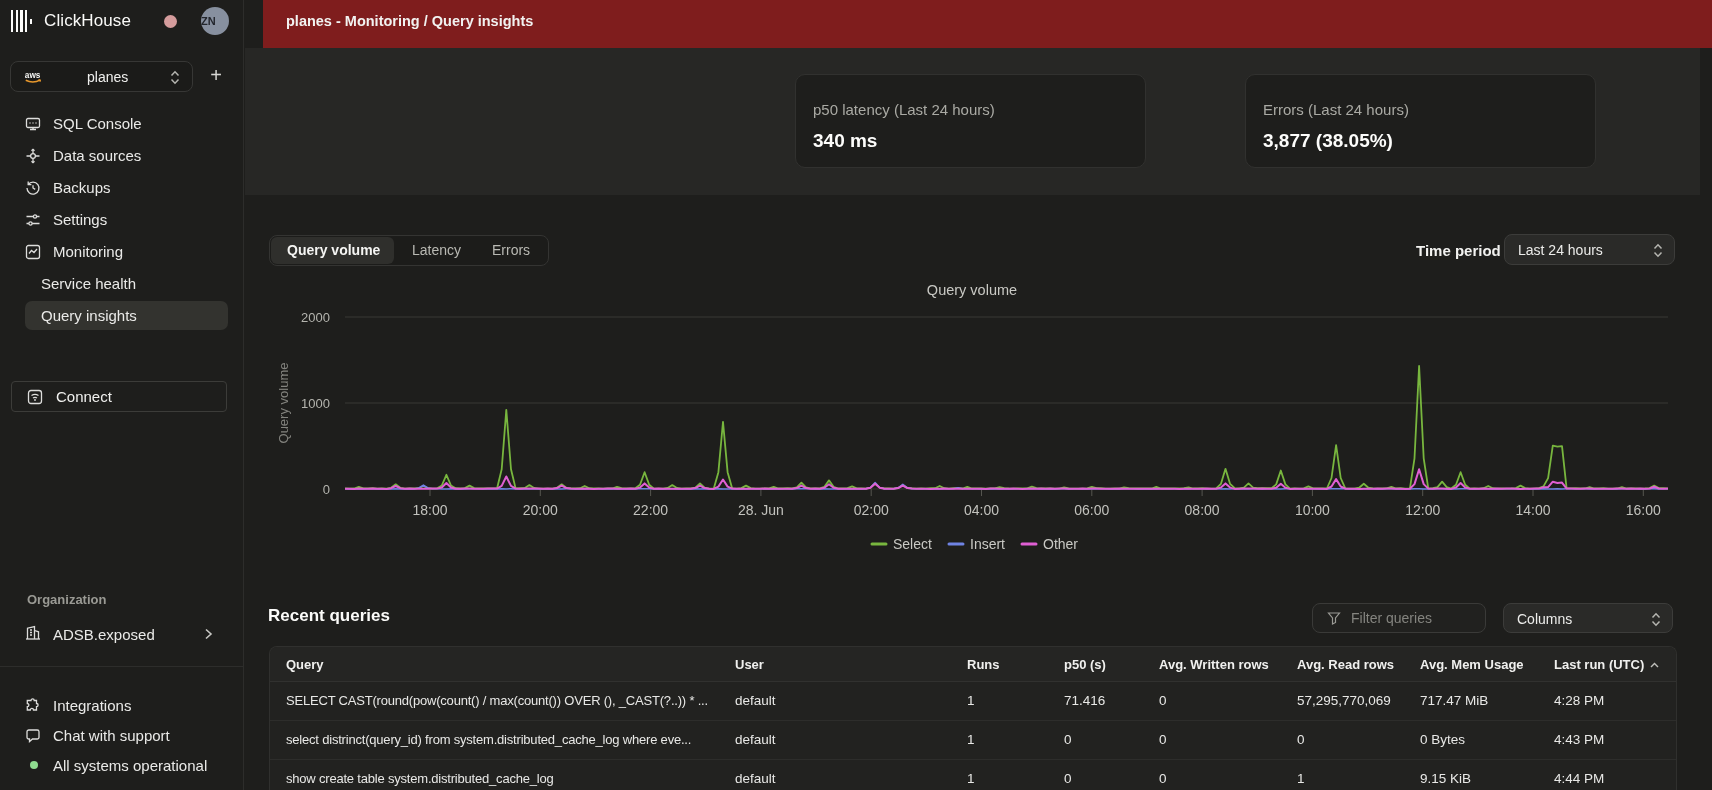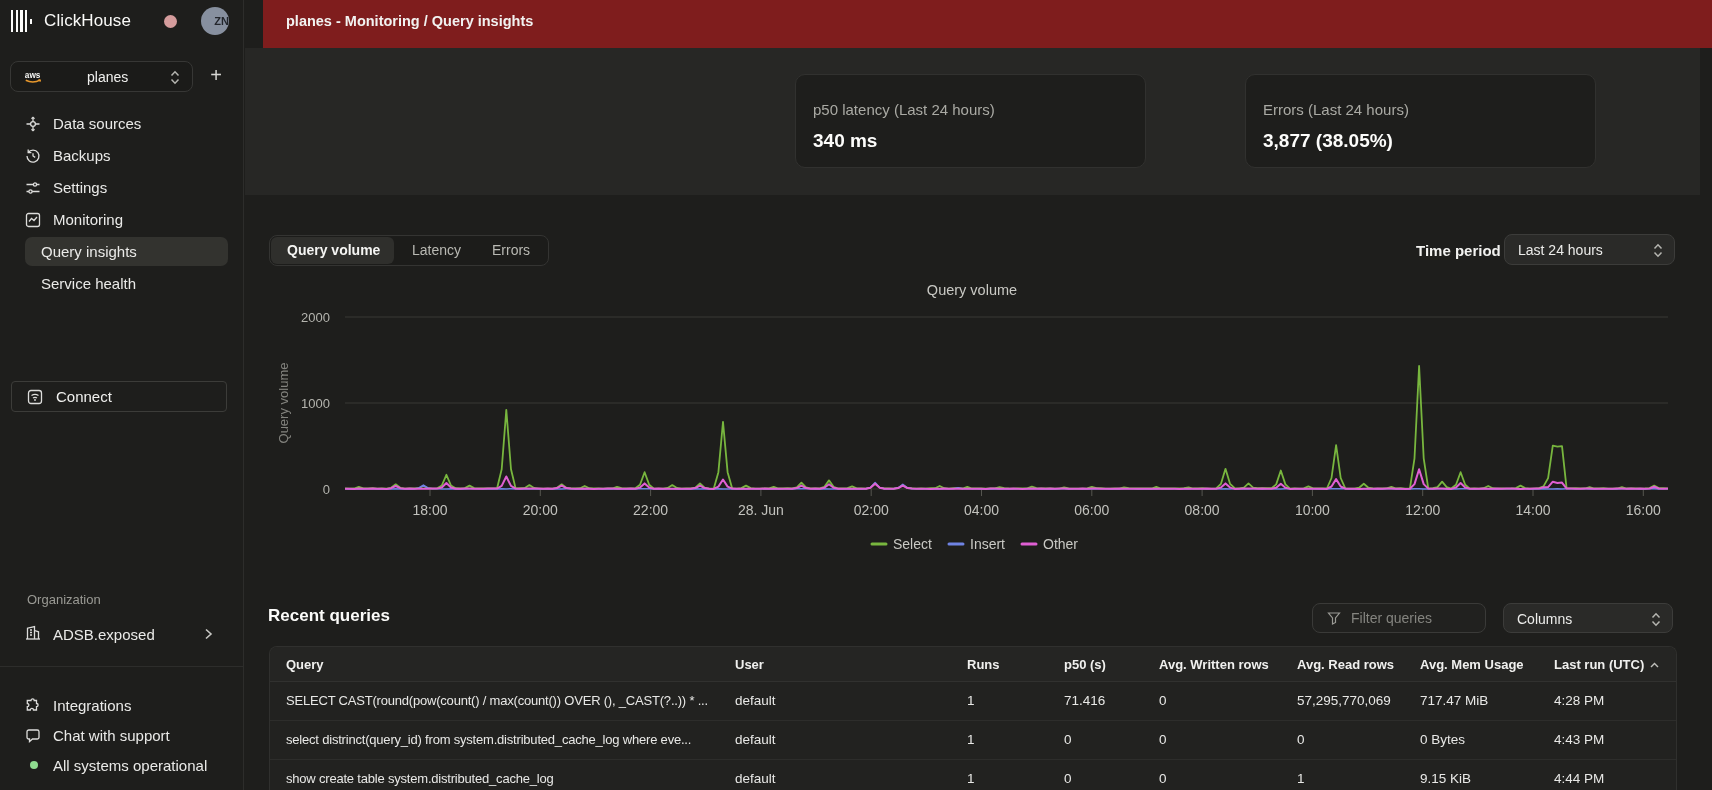--- a/index.html
+++ b/index.html
@@ -7,40 +7,40 @@
 body { background:#1e1e1c; font-family:"Liberation Sans", sans-serif; color:#ebebe9; position:relative; }
 .abs { position:absolute; }
 
 
 #sidebar { position:absolute; left:0; top:0; width:244px; height:790px; background:#1e1e1c; border-right:1px solid #2d2d2b; }
 .logo-bars { position:absolute; left:11px; top:10px; width:22px; height:22px; }
 .logo-bars .b { position:absolute; top:0; width:2.4px; height:22px; background:#fcfcfa; }
 .logo-bars .s { position:absolute; width:2.4px; height:5px; top:8.5px; background:#fcfcfa; }
 .logo-text { position:absolute; left:44px; top:11px; font-size:17px; font-weight:500; color:#fafaf8; letter-spacing:.1px; }
 .pink-dot { position:absolute; left:164px; top:15px; width:13px; height:13px; border-radius:50%; background:#d59c9c; }
-.avatar { position:absolute; left:201px; top:7px; width:28px; height:28px; border-radius:50%; background:#87909f; color:#23262c; font-size:11px; font-weight:bold; text-align:right; line-height:28px; }
+.avatar { position:absolute; left:201px; top:7px; width:28px; height:28px; border-radius:50%; background:#87909f; color:#23262c; font-size:11px; font-weight:bold; text-align:left; line-height:28px; }
 
 #svc-select { position:absolute; left:10px; top:61px; width:183px; height:31px; background:#1b1b19; border:1px solid #373735; border-radius:8px; }
 #svc-select .aws { position:absolute; left:12px; top:8px; width:22px; height:15px; }
 #svc-select .name { position:absolute; left:53px; top:7px; font-size:14px; color:#f0f0ee;margin-left:23px; }
 .updown { color:#b5b5b0; }
 #svc-select .updown { position:absolute; right:12px; top:8px; }
 #plus-btn { position:absolute; left:206px; top:66px; width:20px; height:20px; color:#d8d8d4; font-size:20px; line-height:19px; text-align:center; font-weight:300; }
 
 .menu { position:absolute; left:0; top:108px; width:245px; }
 .mi { position:relative; height:32px; }
 .mi .ic { position:absolute; left:25px; top:8px; width:16px; height:16px; }
 .mi .lb { position:absolute; left:53px; top:7px; font-size:15px; color:#eaeae8; }
 .mi .lb2 { position:absolute; left:41px; top:7px; font-size:15px; color:#eaeae8; }
 .hl { position:absolute; left:25px; right:17px; top:1px; bottom:2px; background:#33332f; border-radius:7px; }
 
 #connect { position:absolute; left:11px; top:381px; width:216px; height:31px; border:1px solid #3c3c39; border-radius:4px; }
 #connect .lb { position:absolute; left:44px; top:6px; font-size:15px; color:#f0f0ee; }
 
-.org-label { position:absolute; left:27px; top:592px; font-size:13px; font-weight:normal; color:#9a9a94; }
+.org-label { position:absolute; left:27px; top:592px; font-size:13px; font-weight:bold; color:#9a9a94; }
 .org-row { position:absolute; left:0px; top:622px; width:245px; height:26px; }
 .org-row .lb { position:absolute; left:53px; top:4px; font-size:15px; color:#eaeae8; }
 .side-div { position:absolute; left:0; top:666px; width:244px; height:1px; background:#2d2d2b; }
 .bot-menu { position:absolute; left:0; top:690px; width:245px; }
 
 
 #topbar { position:absolute; left:263px; top:0; width:1466px; height:48px; background:#7f1d1d; }
 #topbar .title { position:absolute; left:23px; top:13px; font-size:14.5px; font-weight:bold; color:#f2f2f0; }
 
 
@@ -100,20 +100,30 @@
     <div class="name">planes</div>
     <svg class="updown" width="10" height="15" viewBox="0 0 10 15">
         <path d="M1.5 5.5 L5 1.8 L8.5 5.5 M1.5 9.5 L5 13.2 L8.5 9.5" stroke="#b5b5b0" stroke-width="1.5" fill="none"></path>
       </svg>
   </div>
   <div id="plus-btn">+</div>
 
   <div class="menu">
     <div class="mi">
         <svg class="ic" viewBox="0 0 16 16" fill="none" stroke="#dddddb" stroke-width="1.3">
+          <rect x="1.5" y="2.5" width="13" height="9" rx="1.5"></rect>
+          <path d="M8 11.5 v2 M5 13.5 h6"></path>
+          <circle cx="5" cy="7" r="0.7" fill="#dddddb" stroke="none"></circle>
+          <circle cx="8" cy="7" r="0.7" fill="#dddddb" stroke="none"></circle>
+          <circle cx="11" cy="7" r="0.7" fill="#dddddb" stroke="none"></circle>
+        </svg>
+        <span class="lb">SQL Console</span>
+      </div>
+    <div class="mi">
+        <svg class="ic" viewBox="0 0 16 16" fill="none" stroke="#dddddb" stroke-width="1.3">
           <circle cx="8" cy="8" r="2.4"></circle>
           <path d="M8 5.6 V1.5 M8 10.4 V14.5 M5.6 8 H1.5 M10.4 8 H14.5"></path>
           <path d="M6.5 2.8 L8 1.3 L9.5 2.8 M6.5 13.2 L8 14.7 L9.5 13.2"></path>
         </svg>
         <span class="lb">Data sources</span>
       </div>
     <div class="mi">
         <svg class="ic" viewBox="0 0 16 16" fill="none" stroke="#dddddb" stroke-width="1.3">
           <path d="M3.2 4.5 A6 6 0 1 1 2 8"></path>
           <path d="M3.2 1.5 v3.2 h3.2"></path>
@@ -130,25 +140,25 @@
         <span class="lb">Settings</span>
       </div>
     <div class="mi">
         <svg class="ic" viewBox="0 0 16 16" fill="none" stroke="#dddddb" stroke-width="1.3">
           <rect x="1.5" y="1.5" width="13" height="13" rx="2"></rect>
           <path d="M4 9.5 L6.5 6.5 L9 8.5 L12 5"></path>
         </svg>
         <span class="lb">Monitoring</span>
       </div>
     <div class="mi">
+        <span class="lb2">Service health</span>
+      </div>
+    <div class="mi">
         <div class="hl"></div>
         <span class="lb2" style="z-index:1">Query insights</span>
-      </div>
-    <div class="mi">
-        <span class="lb2">Service health</span>
       </div>
   </div>
 
   <div id="connect">
     <svg style="position:absolute;left:15px;top:7px" width="16" height="16" viewBox="0 0 16 16" fill="none" stroke="#dddddb" stroke-width="1.3">
         <rect x="1.5" y="1.5" width="13" height="13" rx="2.5"></rect>
         <path d="M4.5 6.5 Q8 4.2 11.5 6.5"></path>
         <path d="M6 9 Q8 7.7 10 9"></path>
         <circle cx="8" cy="11" r="0.9" fill="#dddddb" stroke="none"></circle>
       </svg>

